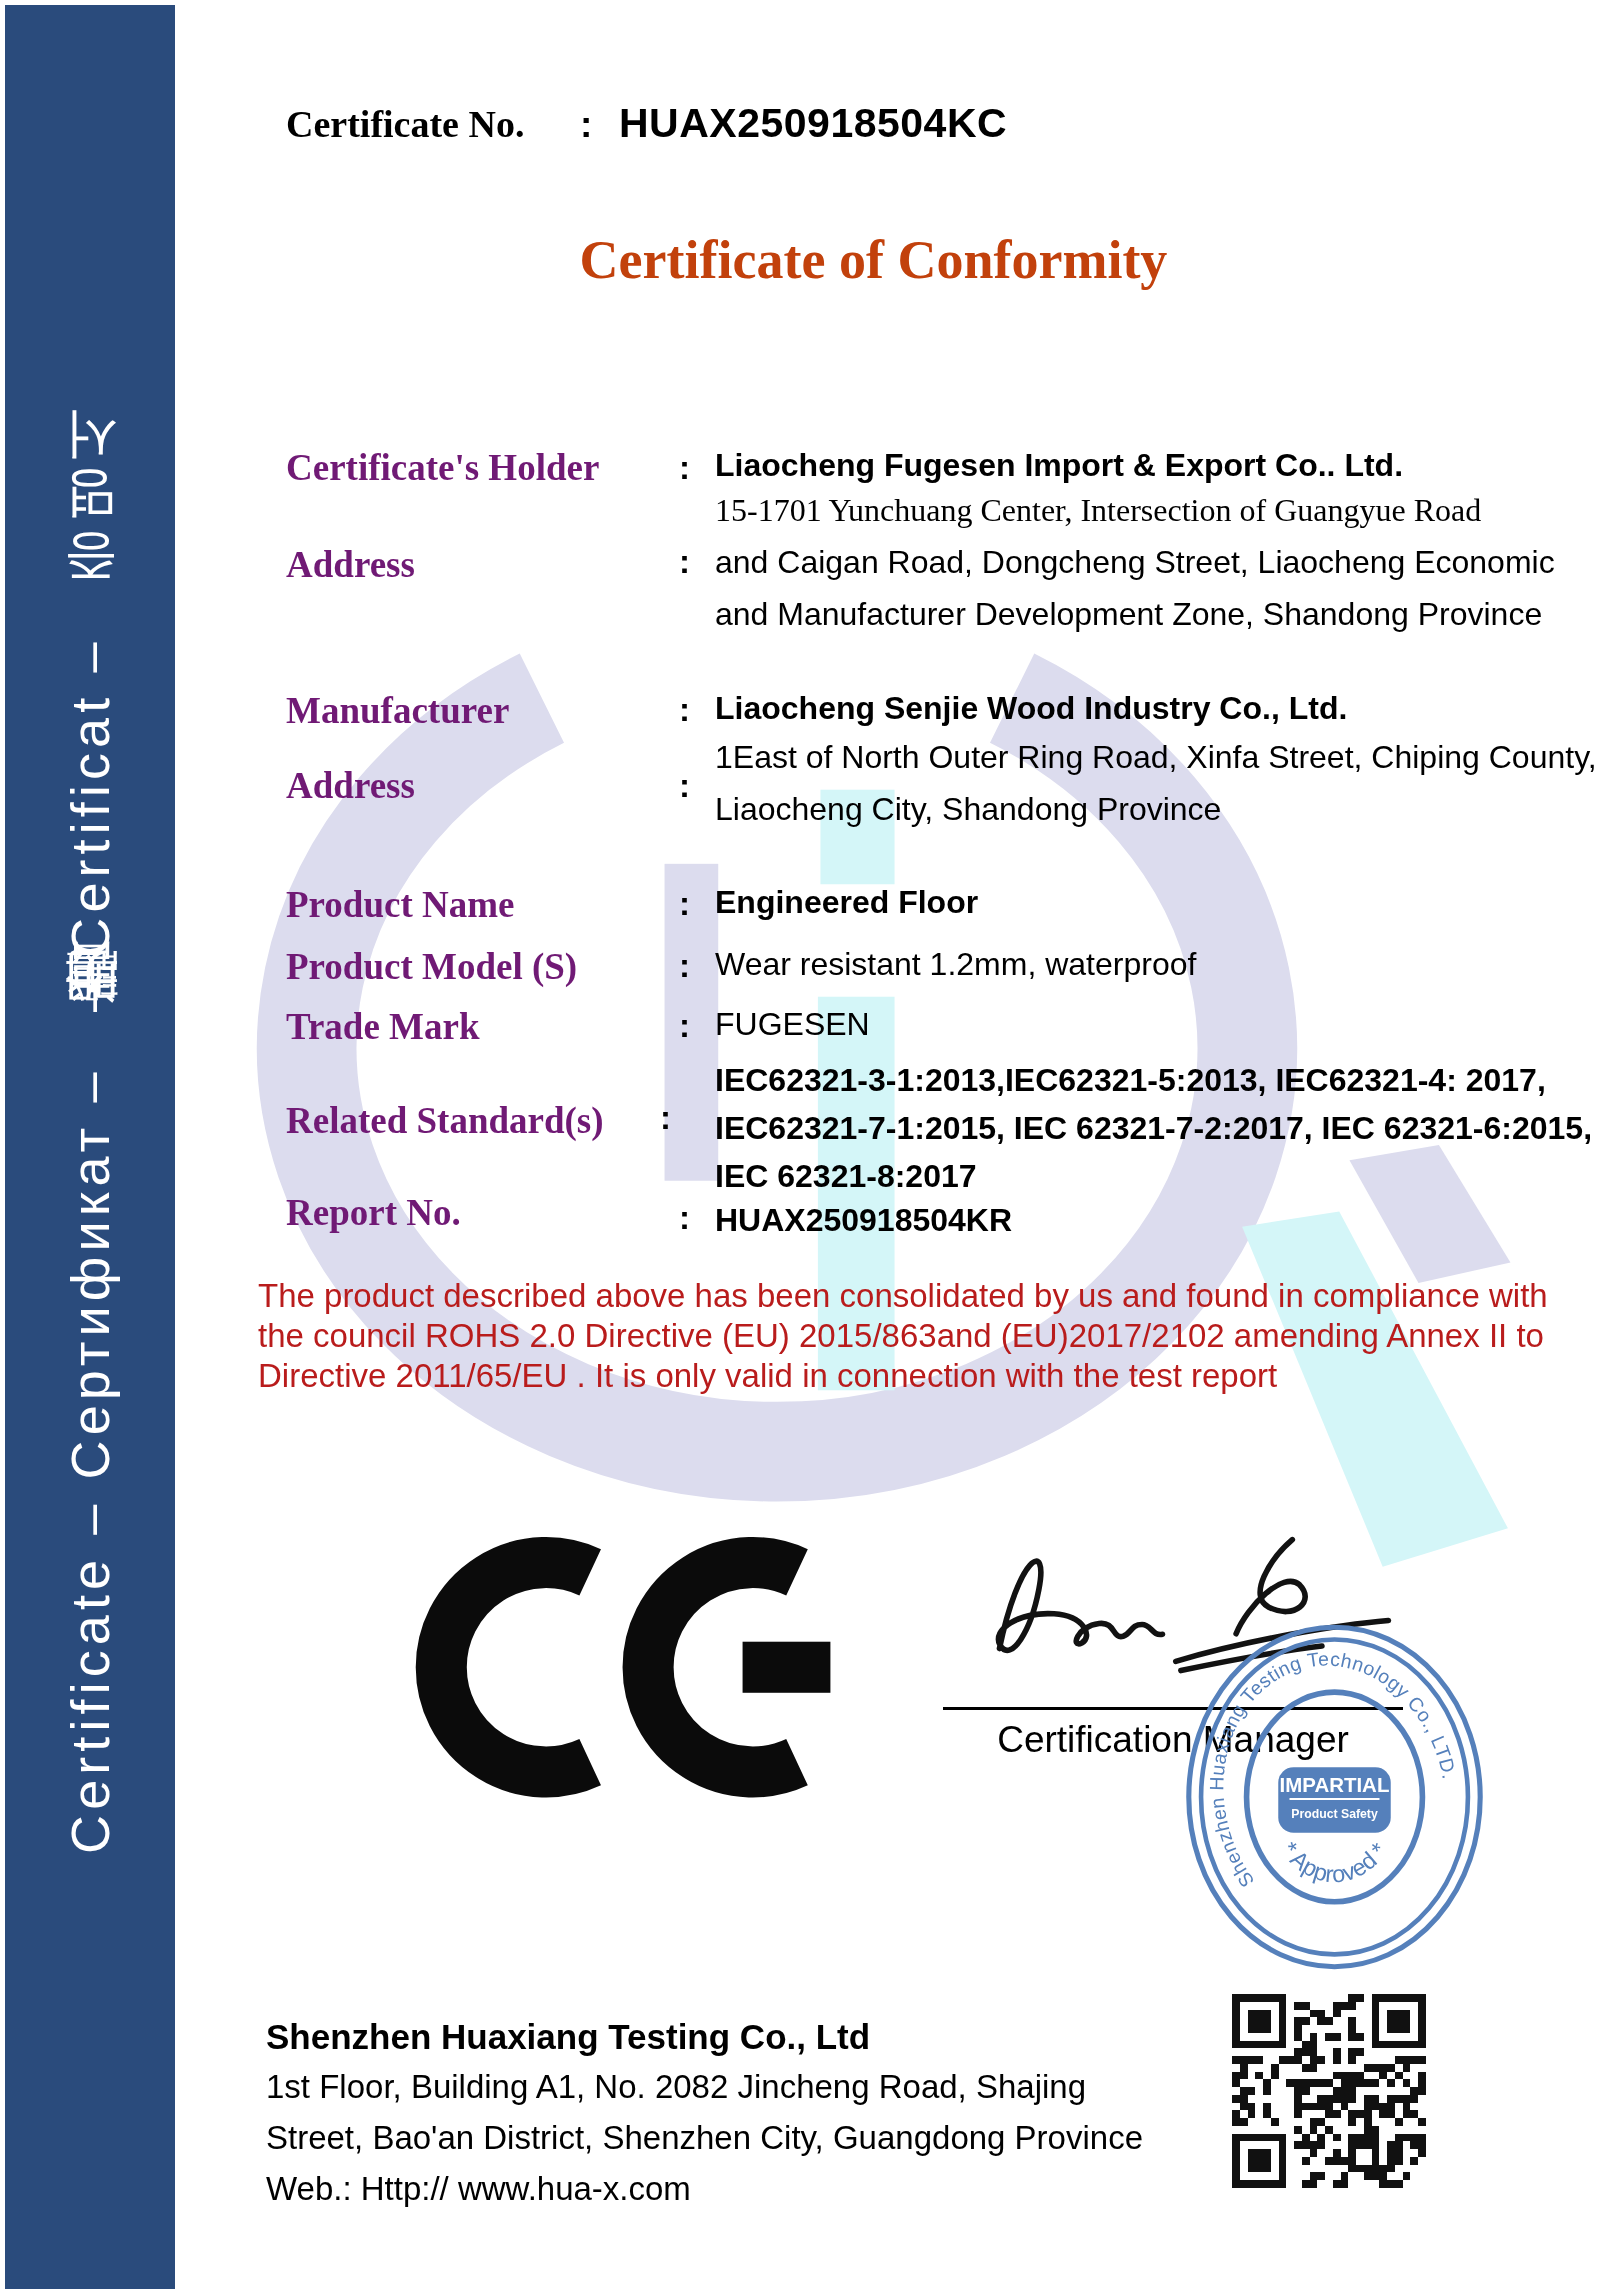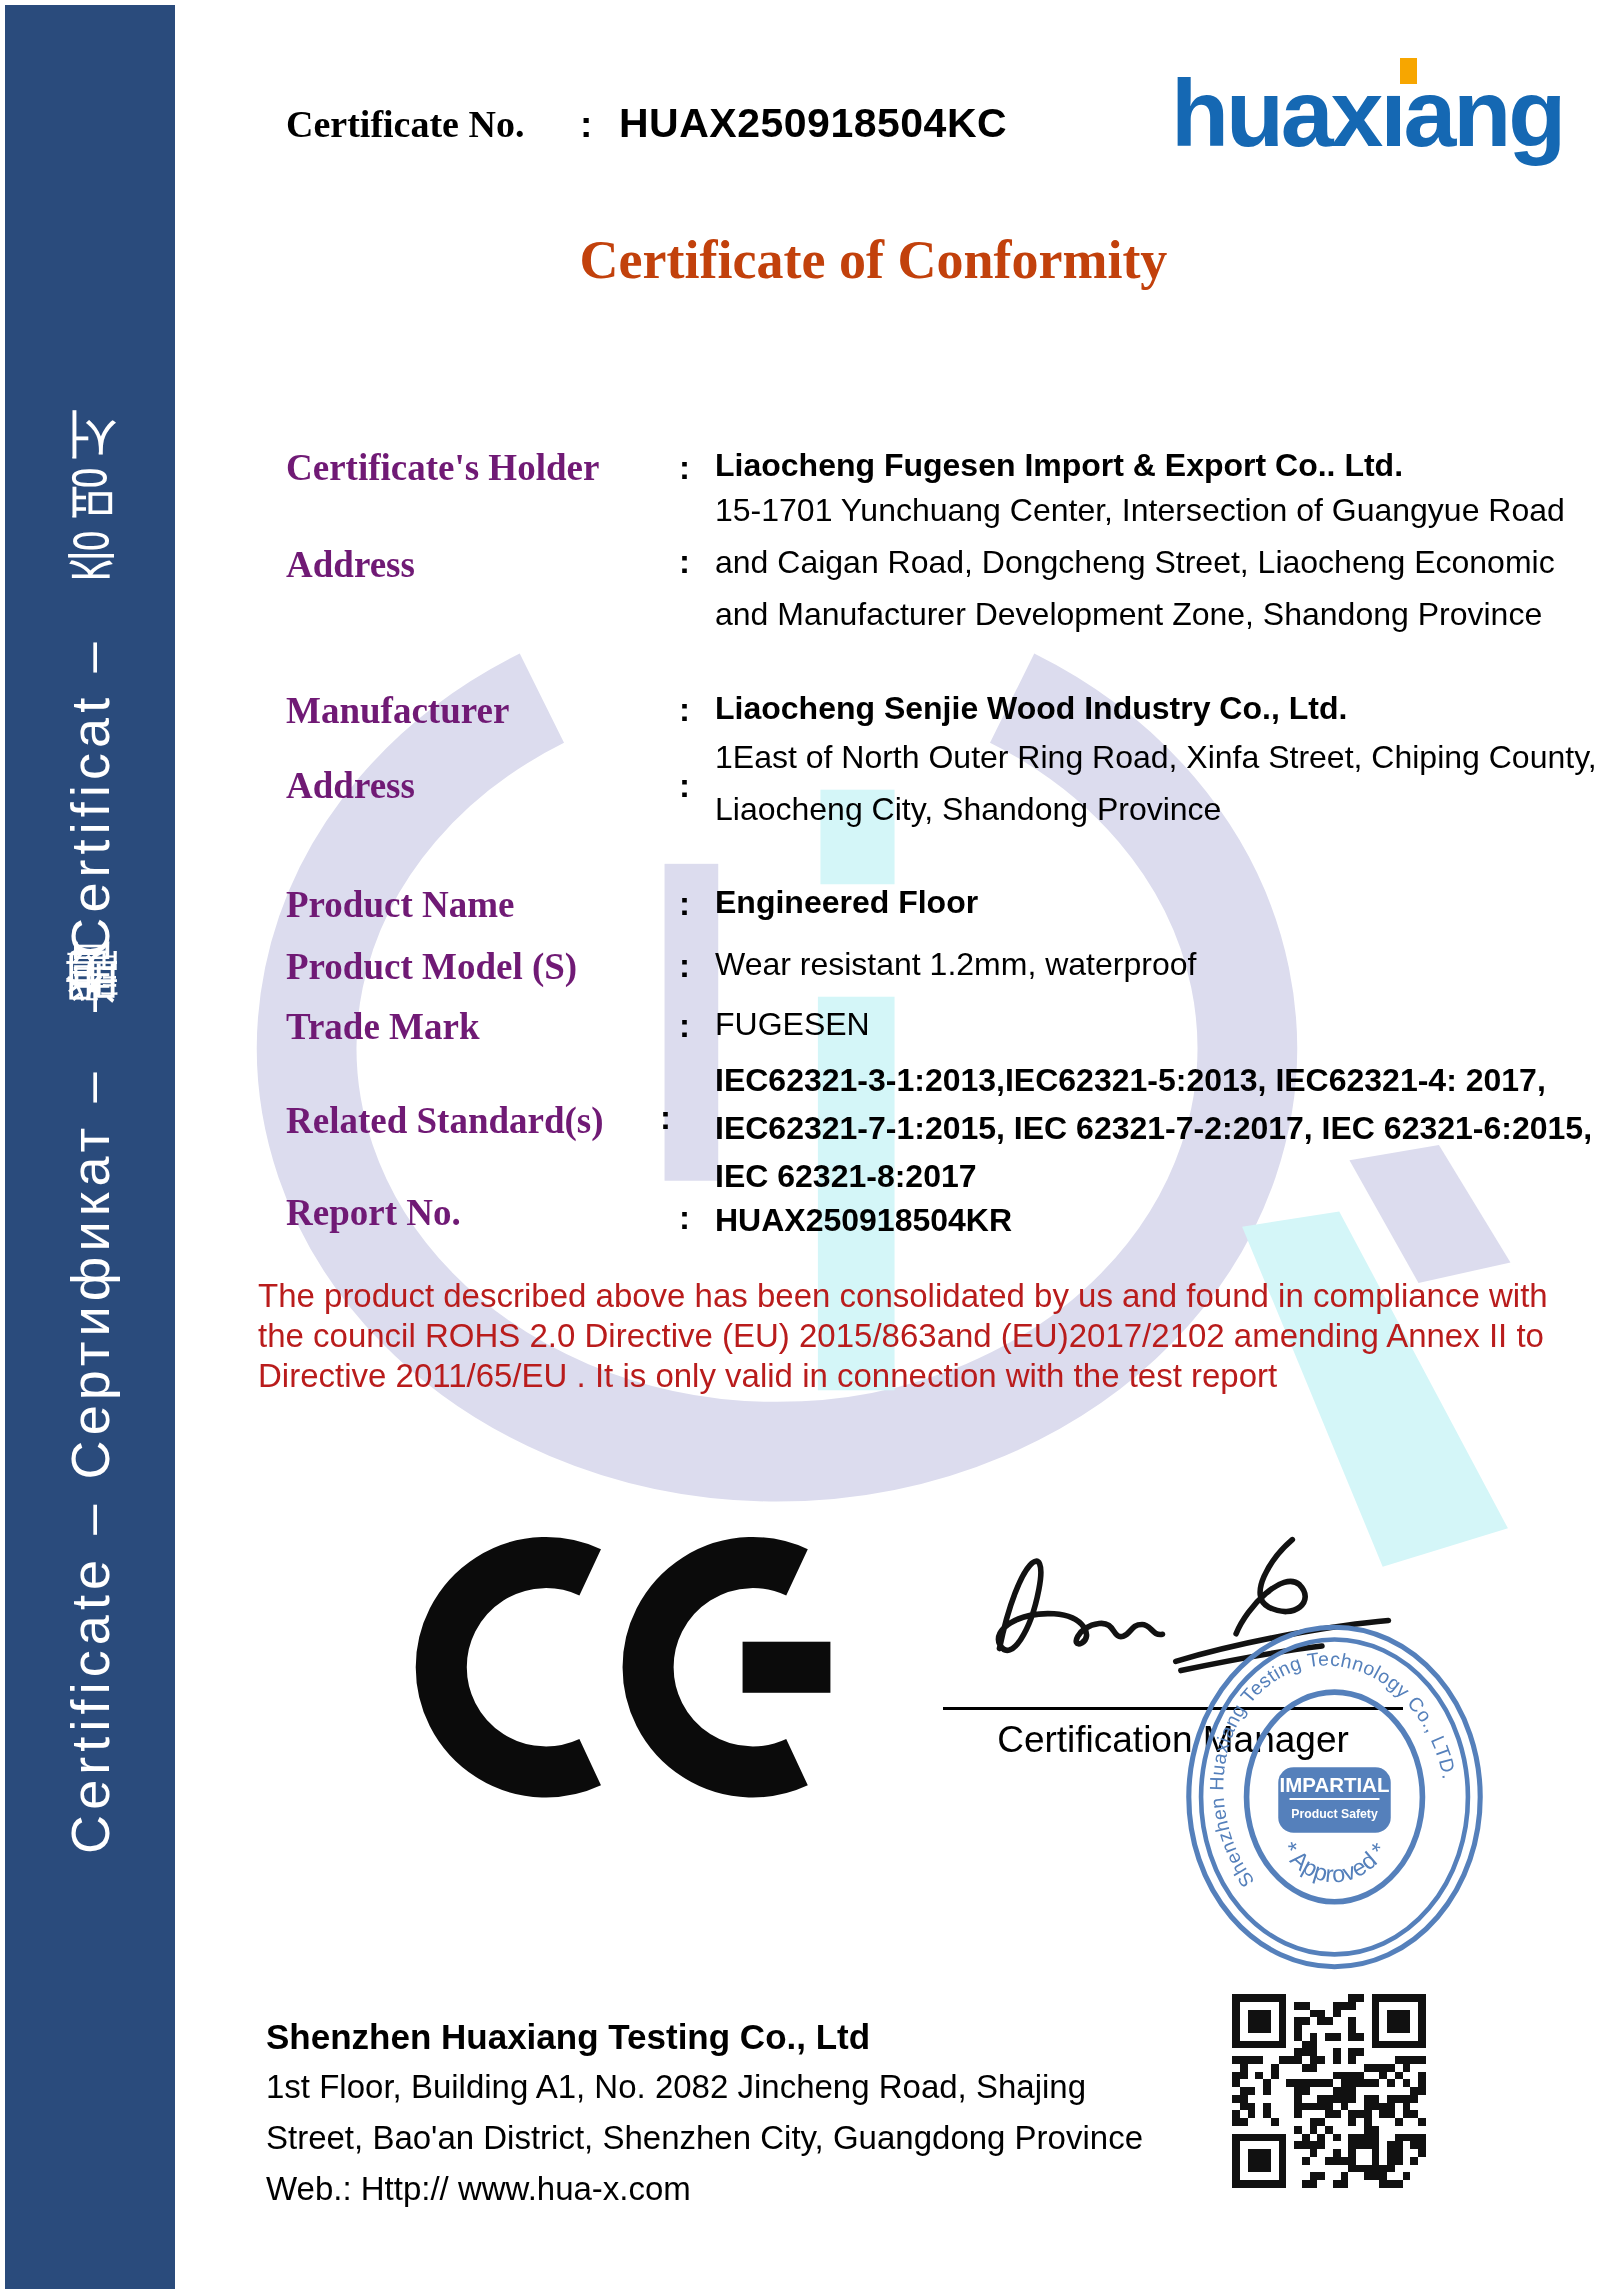--- a/index.html
+++ b/index.html
@@ -58,34 +58,30 @@
   <div class="sidebar">
     <span class="sidebar-text">Certificate – Сертификат – 證明書 – Certificat – 증명서</span>
   </div>
 
   <div class="content">
 
     <span class="abs certno-label" style="left:286px;top:102px;">Certificate No.</span>
     <span class="abs certno-colon" style="left:580px;top:104px;">:</span>
     <span class="abs certno-value" style="left:619px;top:100px;">HUAX250918504KC</span>
 
-    <div class="logo">
-      <span class="logo-text">huaxıang</span>
-      <span class="logo-dot"></span>
-    </div>
 
     <div class="title">Certificate of Conformity</div>
 
     <span class="lbl" style="top:446px;">Certificate's Holder</span>
     <span class="col" style="top:449px;">:</span>
     <span class="val vb" style="top:447px;">Liaocheng Fugesen Import &amp; Export Co.. Ltd.</span>
 
     <span class="lbl" style="top:543px;">Address</span>
     <span class="col" style="top:543px;">:</span>
-    <span class="val" style="top:492px;">15-1701 Yunchuang Center, Intersection of Guangyue Road</span>
+    <span class="val" style="top:492px;font-family:Liberation Serif, serif;">15-1701 Yunchuang Center, Intersection of Guangyue Road</span>
     <span class="val" style="top:544px;">and Caigan Road, Dongcheng Street, Liaocheng Economic</span>
     <span class="val" style="top:596px;">and Manufacturer Development Zone, Shandong Province</span>
 
     <span class="lbl" style="top:689px;">Manufacturer</span>
     <span class="col" style="top:691px;">:</span>
     <span class="val vb" style="top:690px;">Liaocheng Senjie Wood Industry Co., Ltd.</span>
 
     <span class="lbl" style="top:764px;">Address</span>
     <span class="col" style="top:767px;">:</span>
     <span class="val" style="top:739px;">1East of North Outer Ring Road, Xinfa Street, Chiping County,</span>

